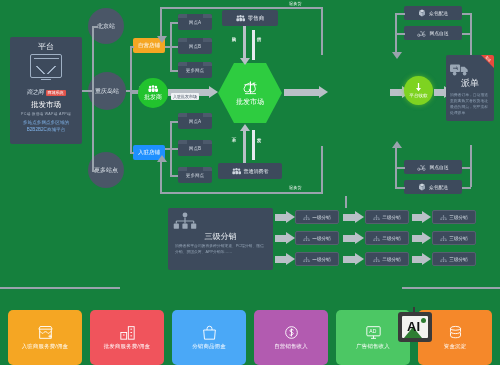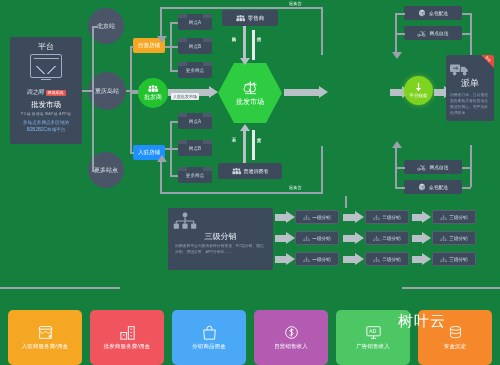--- a/index.html
+++ b/index.html
@@ -539,16 +539,23 @@
           <ellipse cx="10" cy="4" rx="6" ry="2.3" fill="none" stroke="#fff" stroke-width="1.1"></ellipse>
           <path d="M4 4v4c0 1.3 2.7 2.3 6 2.3s6-1 6-2.3V4" fill="none" stroke="#fff" stroke-width="1.1"></path>
           <path d="M4 9v4c0 1.3 2.7 2.3 6 2.3s6-1 6-2.3V9" fill="none" stroke="#fff" stroke-width="1.1"></path>
         </svg>
       </span>
       <span class="lbl">资金沉淀</span>
     </div>
   </div>
 
   <div class="wm">
-    <span class="wtxt">树叶云</span>
+    <span class="imgico">
+      <span class="stem"></span>
+      <span class="in">
+        <span class="mt"></span>
+          <span class="sn"></span>
+        <span class="ai">AI</span>
+      </span>
+    </span>
   </div>
 
 </div>
 
 </body></html>

